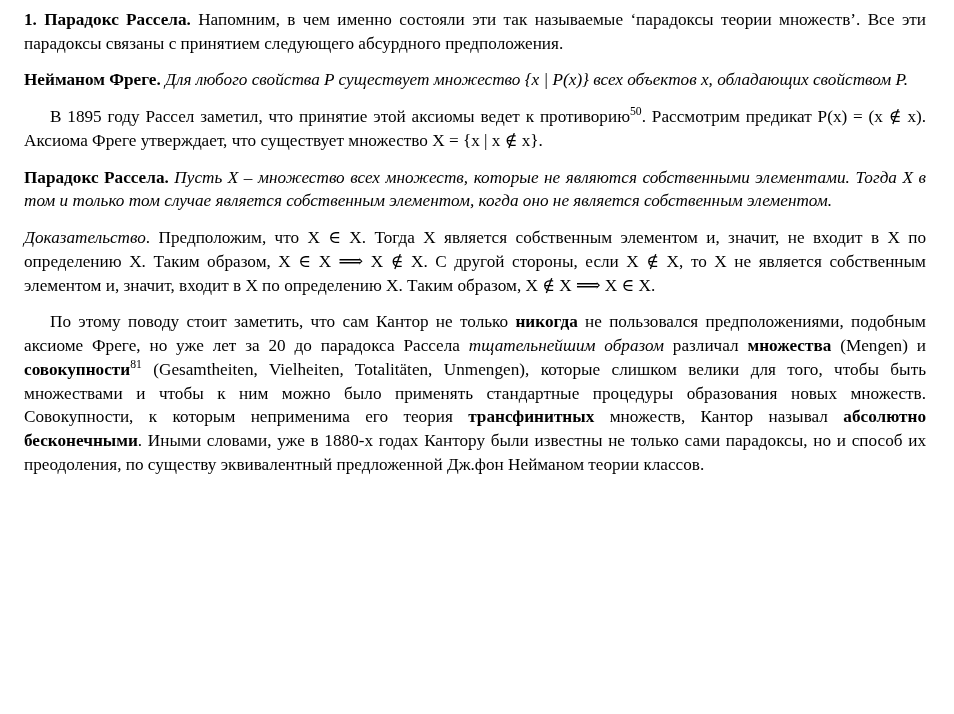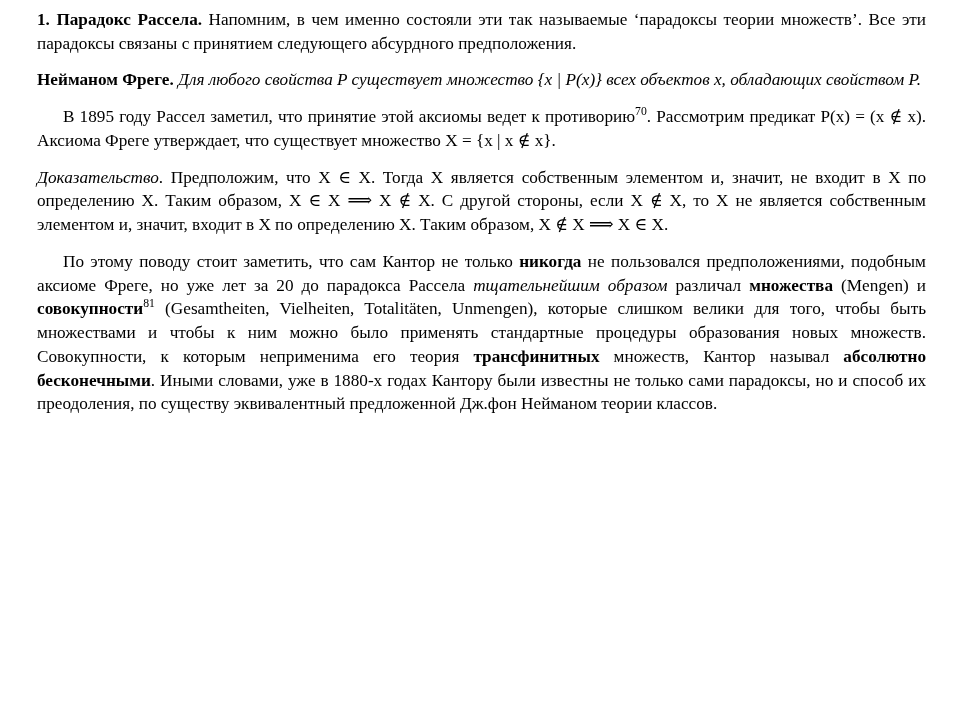--- a/index.html
+++ b/index.html
@@ -11,21 +11,21 @@
     width: 954px;
     height: 714px;
     font-family: "Liberation Serif", "DejaVu Serif", serif;
     color: #000000;
     overflow: hidden;
   }
   .page {
     position: relative;
     width: 950px;
     height: 714px;
-    padding: 8px 24px 0 37px;
+    padding: 8px 24px 0 24px;
     box-sizing: border-box;
   }
   .para {
     font-size: 17.2px;
     line-height: 1.38;
     text-align: justify;
     margin: 0 0 13px 0;
     hyphens: manual;
   }
   .para.indent {
@@ -49,23 +49,26 @@
 
   <p class="para">
     <b>1.  Парадокс Рассела.</b><span> Напомним, в чем именно состояли эти так называемые ‘парадоксы теории множеств’. Все эти парадоксы связаны с принятием следующего абсурдного предположения.</span>
   </p>
 
   <p class="para">
     <b>Нейманом Фреге.</b><i> Для любого свойства P существует множество {x | P(x)} всех объектов x, обладающих свойством P.</i>
   </p>
 
   <p class="para indent">
-    <span>В 1895 году Рассел заметил, что принятие этой аксиомы ведет к противорию</span><sup>70</sup><span>. Рассмотрим предикат P(x) = (x ∉ x). Аксиома Фреге утверждает, что существует множество X = {x | x ∉ x}.</span>
+    <span>В 1895 году Рассел заметил, что принятие этой аксиомы ведет к противорию</span><sup>50</sup><span>. Рассмотрим предикат P(x) = (x ∉ x). Аксиома Фреге утверждает, что существует множество X = {x | x ∉ x}.</span>
   </p>
 
+  <p class="para">
+    <b>Парадокс Рассела.</b><i> Пусть X – множество всех множеств, которые не являются собственными элементами. Тогда X в том и только том случае является собственным элементом, когда оно не является собственным элементом.</i>
+  </p>
 
   <p class="para">
     <i>Доказательство</i><span>. Предположим, что X ∈ X. Тогда X является собственным элементом и, значит, не входит в X по определению X. Таким образом, X ∈ X ⟹ X ∉ X. С другой стороны, если X ∉ X, то X не является собственным элементом и, значит, входит в X по определению X. Таким образом, X ∉ X ⟹ X ∈ X.</span>
   </p>
 
   <p class="para indent">
     <span>По этому поводу стоит заметить, что сам Кантор не только </span><b>никогда</b><span> не пользовался предположениями, подобным аксиоме Фреге, но уже лет за 20 до парадокса Рассела </span><i>тщательнейшим образом</i><span> различал </span><b>множества</b><span> (Mengen) и </span><b>совокупности</b><sup>81</sup><span> (Gesamtheiten, Vielheiten, Totalitäten, Unmengen), которые слишком велики для того, чтобы быть множествами и чтобы к ним можно было применять стандартные процедуры образования новых множеств. Совокупности, к которым неприменима его теория </span><b>трансфинитных</b><span> множеств, Кантор называл </span><b>абсолютно бесконечными</b><span>. Иными словами, уже в 1880-х годах Кантору были известны не только сами парадоксы, но и способ их преодоления, по существу эквивалентный предложенной Дж.фон Нейманом теории классов.</span>
   </p>
 
 </div>

